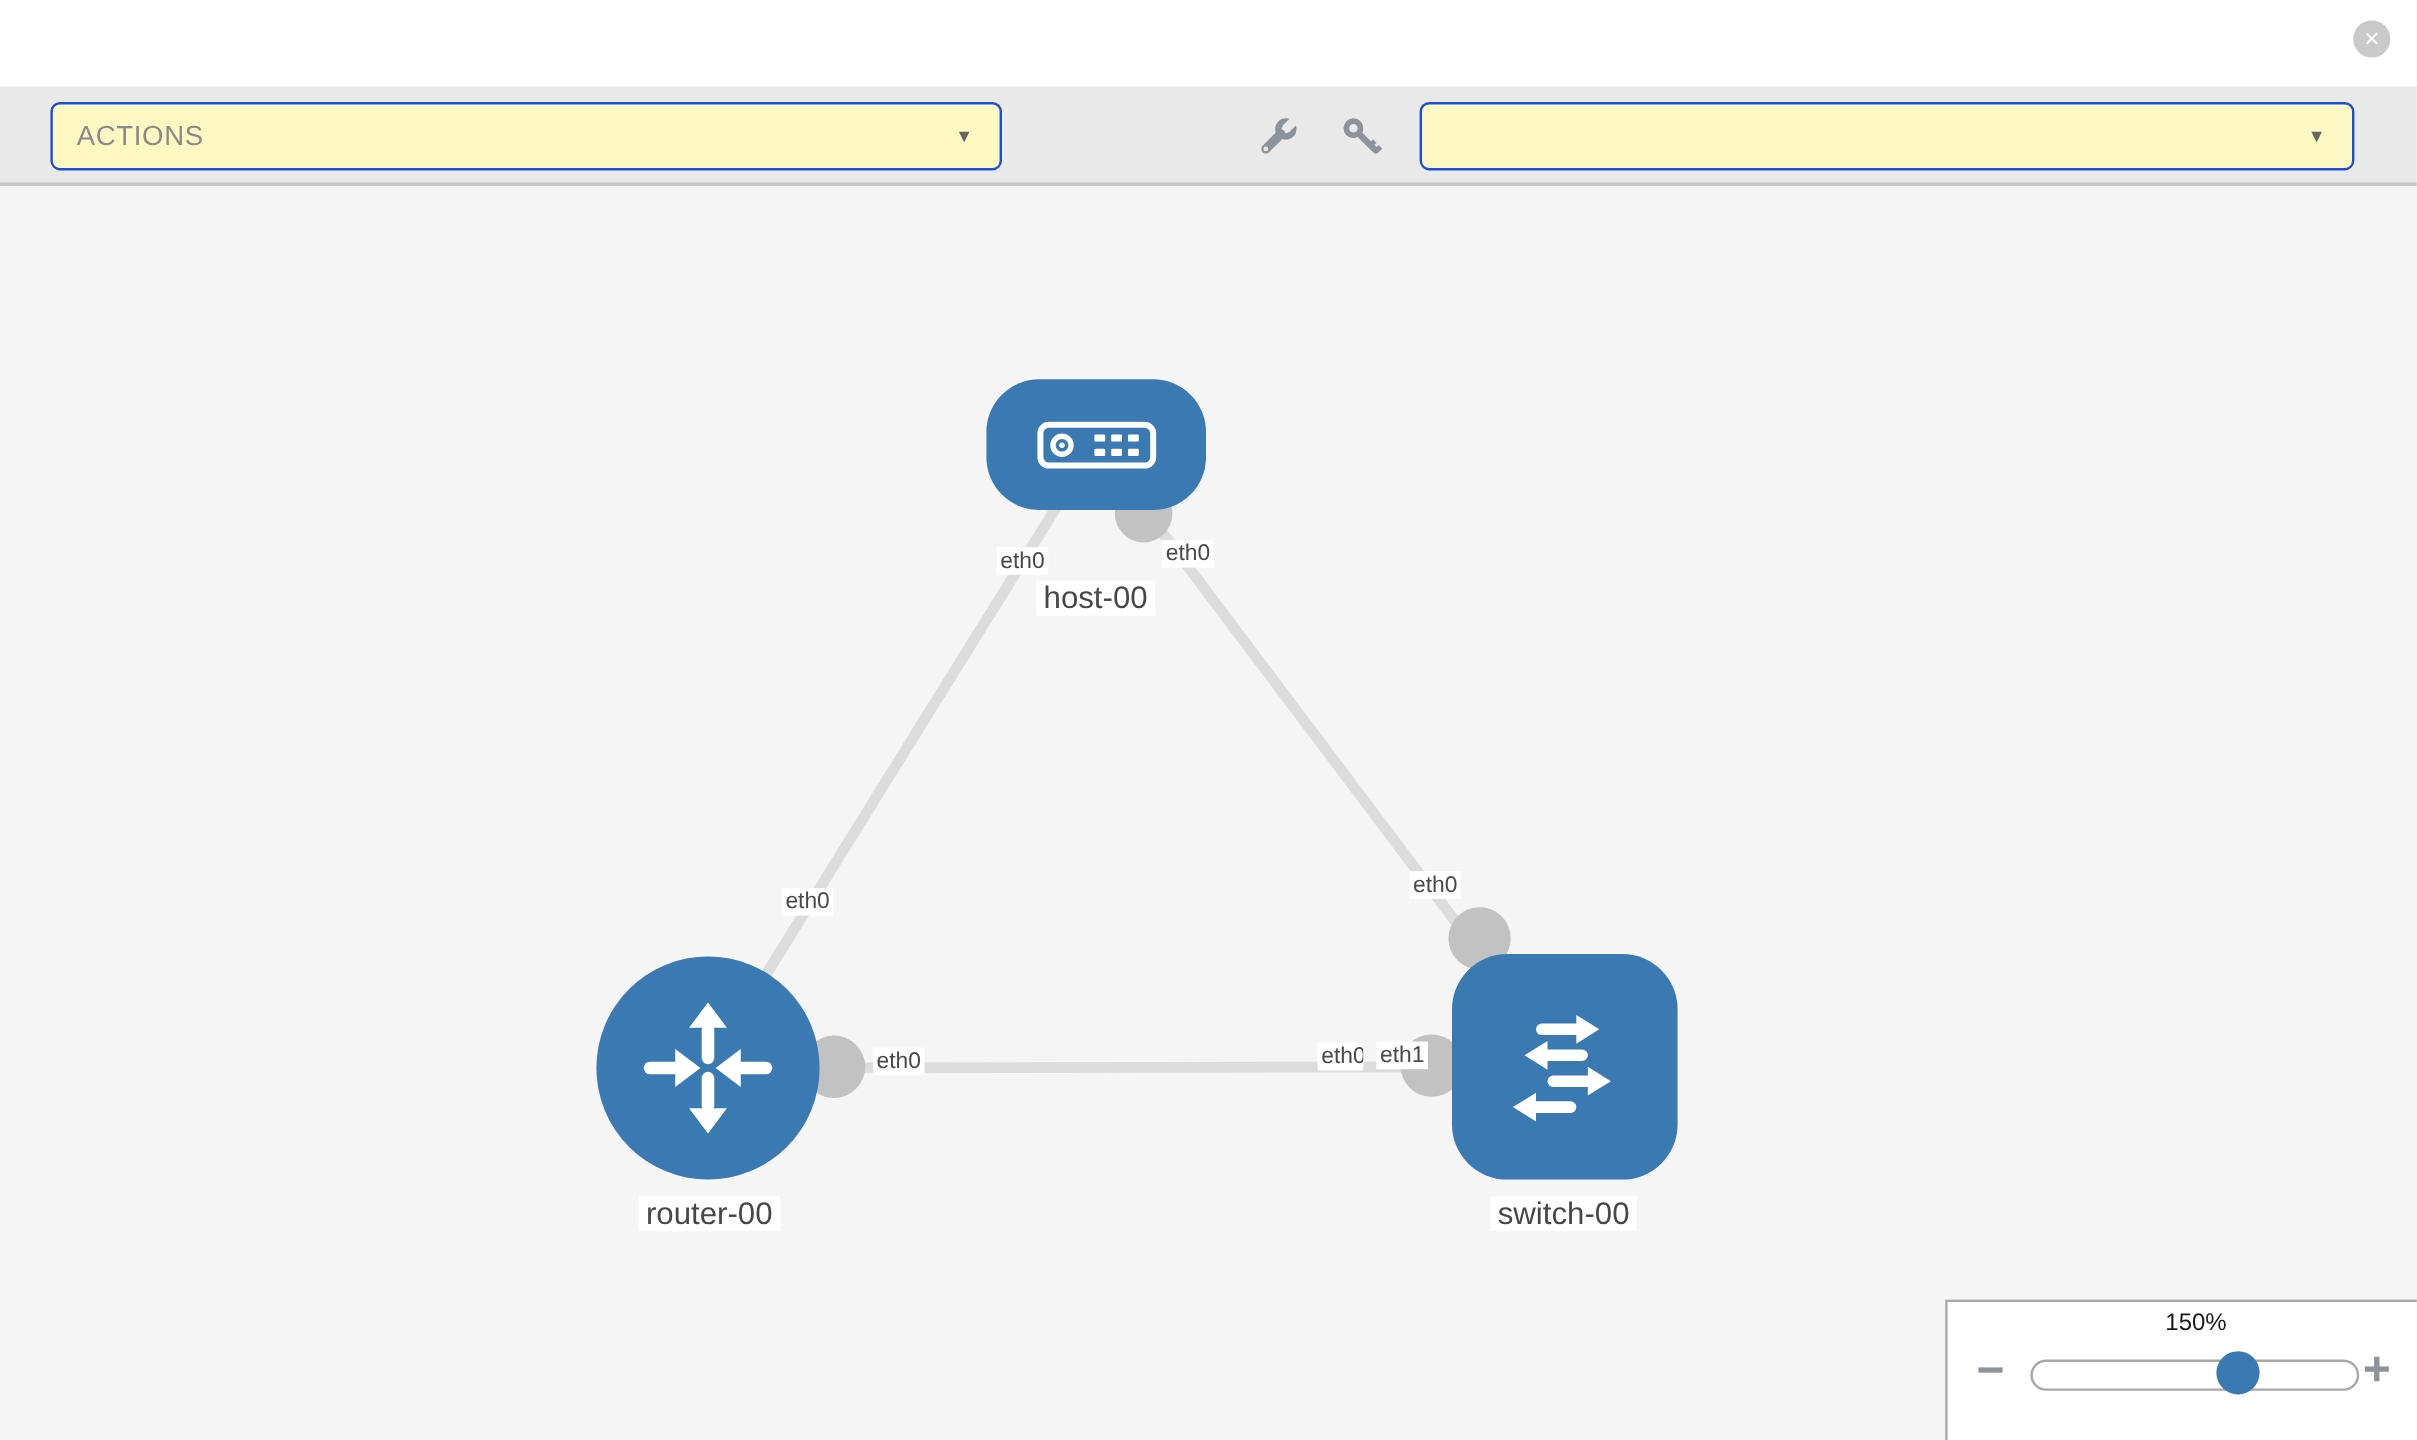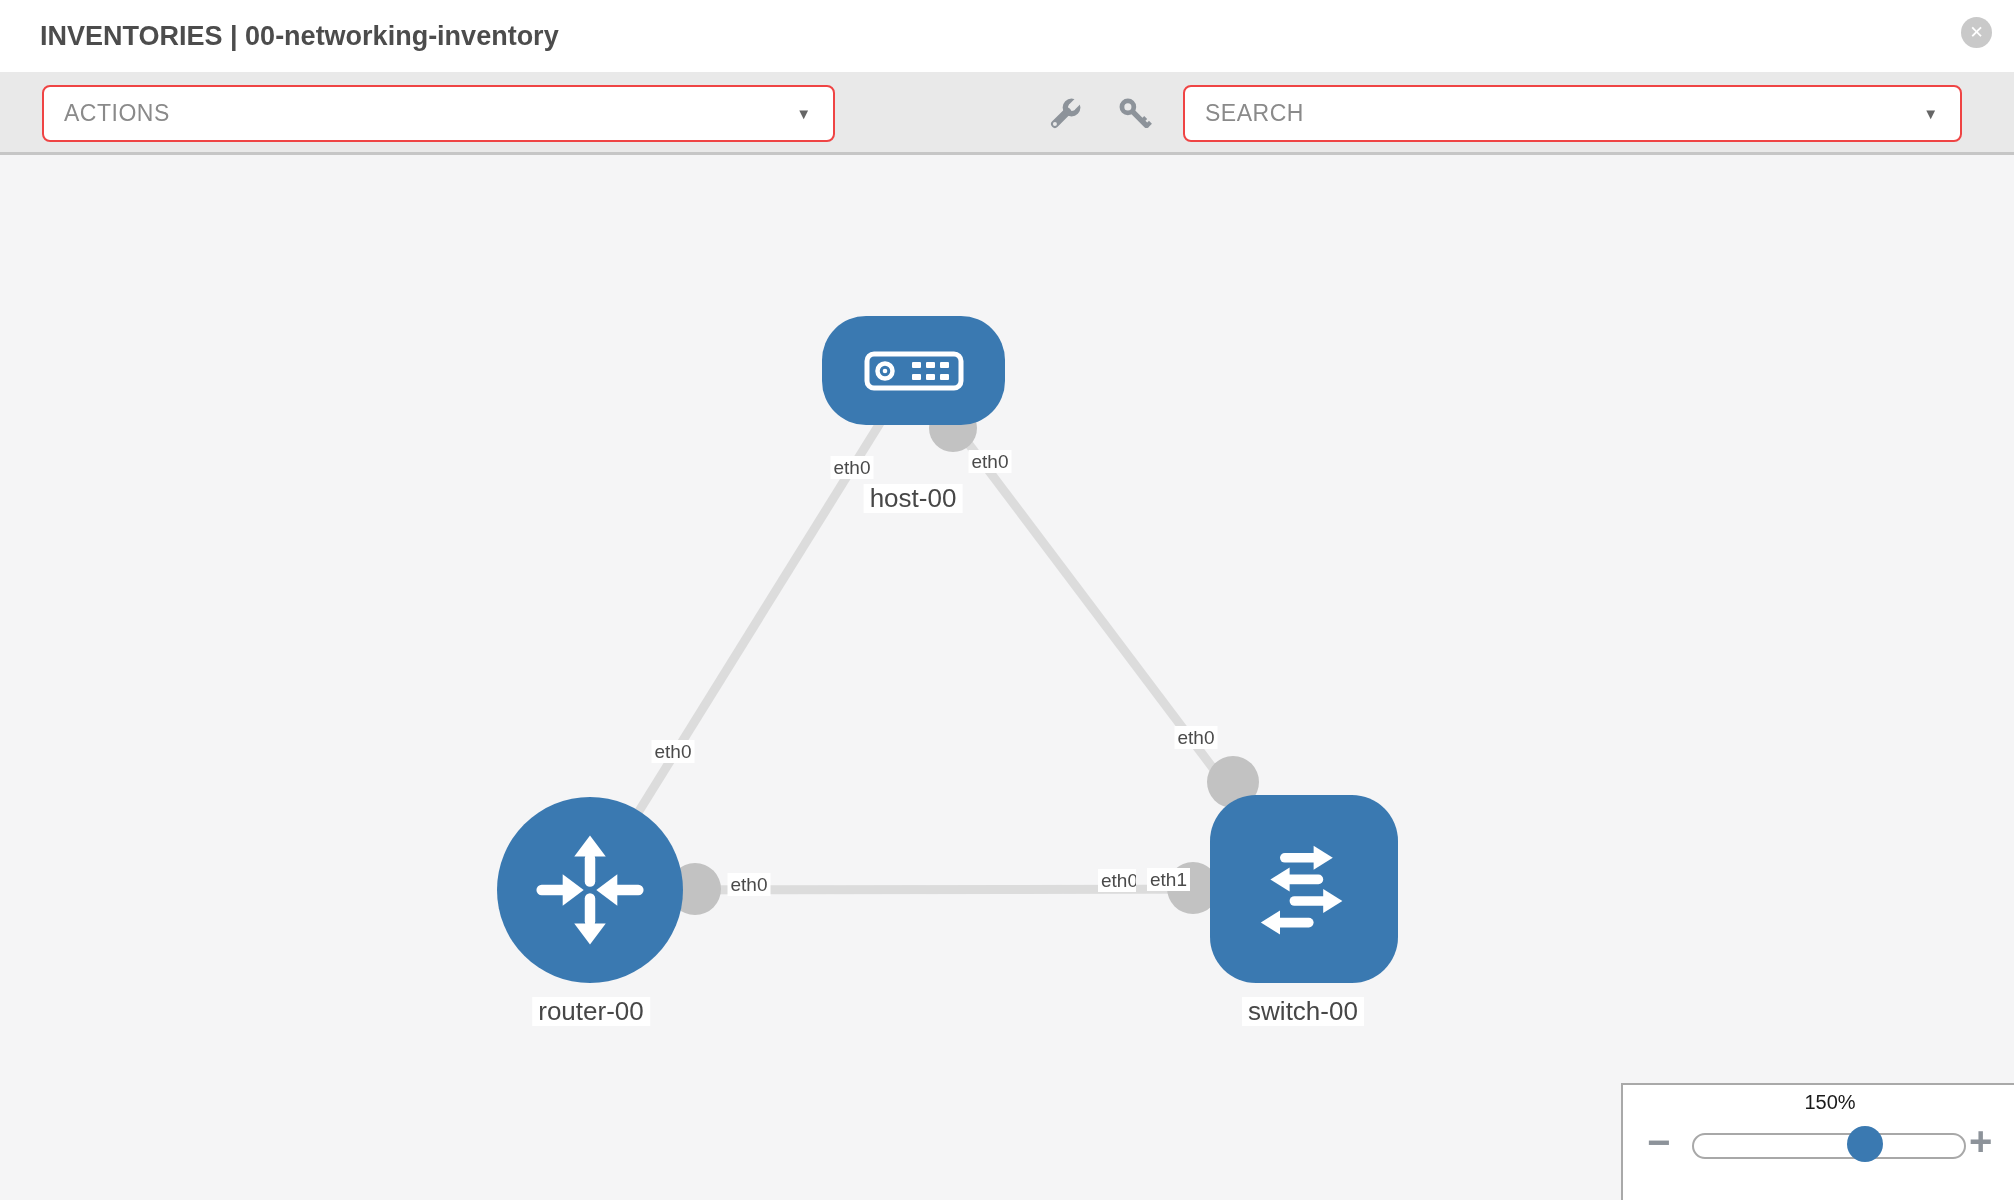--- a/index.html
+++ b/index.html
@@ -20,22 +20,22 @@
     position:absolute;right:22px;top:17px;width:31px;height:31px;border-radius:50%;
     background:#c9c9c9;color:#ffffff;text-align:center;line-height:31px;
     font-size:17px;font-weight:700;cursor:pointer;
   }
   
   .toolbar{
     position:absolute;left:0;top:72px;width:2014px;height:80px;
     background:#e9e9e9;border-bottom:3px solid #c6c6c6;z-index:9;
   }
   .dropdown{
-    position:absolute;top:13px;height:53px;background:#ffffff;
-    border:2px solid #ef4444;border-radius:8px;
+    position:absolute;top:13px;height:53px;background:#fef9c3;
+    border:2px solid #1d4ed8;border-radius:8px;
   }
   .dropdown .dd-label{
     position:absolute;left:20px;top:0;height:53px;line-height:53px;
     font-size:23px;color:#8a8a8a;letter-spacing:.5px;
   }
   .dd-caret{
     position:absolute;right:22px;top:0;height:53px;line-height:53px;
     font-size:15px;color:#666;
   }
   .actions-dd{left:42px;width:789px;}
@@ -93,21 +93,20 @@
   }
   .slider-thumb{
     position:absolute;left:224px;top:41px;width:36px;height:36px;border-radius:50%;
     background:#3a79b1;cursor:grab;z-index:2;
   }
 </style>
 </head>
 <body>
 
 <div class="app-header">
-  <div class="page-title">INVENTORIES | 00-networking-inventory</div>
   <div class="close-btn">
     <span>✕</span>
   </div>
 </div>
 
 <div class="toolbar">
 
   <div class="dropdown actions-dd">
     <span class="dd-label">ACTIONS</span>
     <span class="dd-caret">▼</span>
@@ -121,21 +120,20 @@
   </svg>
 
   <svg class="tool-icon key" viewBox="0 0 64 64">
     <circle cx="20" cy="20" r="10" fill="none" stroke="#8d939a" stroke-width="8"></circle>
     <line x1="28" y1="28" x2="51" y2="51" stroke="#8d939a" stroke-width="9" stroke-linecap="round"></line>
     <line x1="43" y1="45" x2="50" y2="38" stroke="#8d939a" stroke-width="7"></line>
     <line x1="51" y1="53" x2="58" y2="46" stroke="#8d939a" stroke-width="7"></line>
   </svg>
 
   <div class="dropdown search-dd">
-    <input type="text" placeholder="SEARCH" style="">
     <span class="dd-caret">▼</span>
   </div>
 </div>
 
 <div class="canvas">
 
   <svg class="links-svg" width="2014" height="1045">
     <line x1="913" y1="215" x2="590" y2="735" stroke="#dcdcdc" stroke-width="9"></line>
     <line x1="913" y1="215" x2="1304" y2="734" stroke="#dcdcdc" stroke-width="9"></line>
     <line x1="590" y1="735" x2="1304" y2="734" stroke="#dcdcdc" stroke-width="9"></line>

